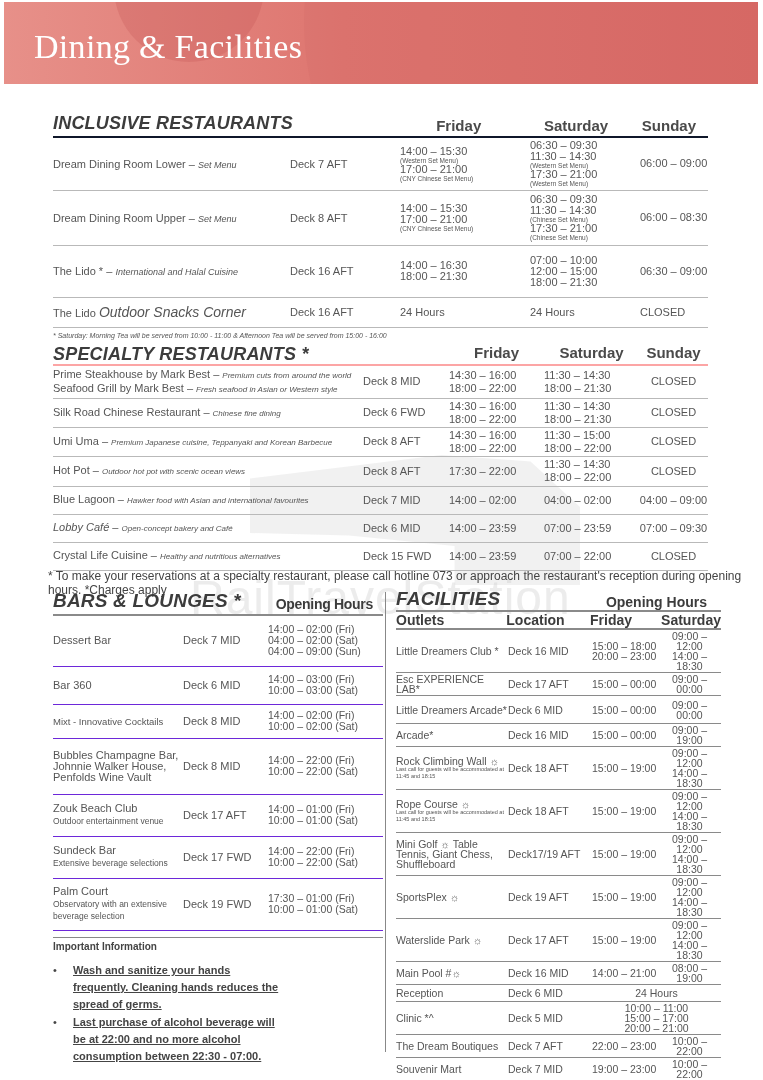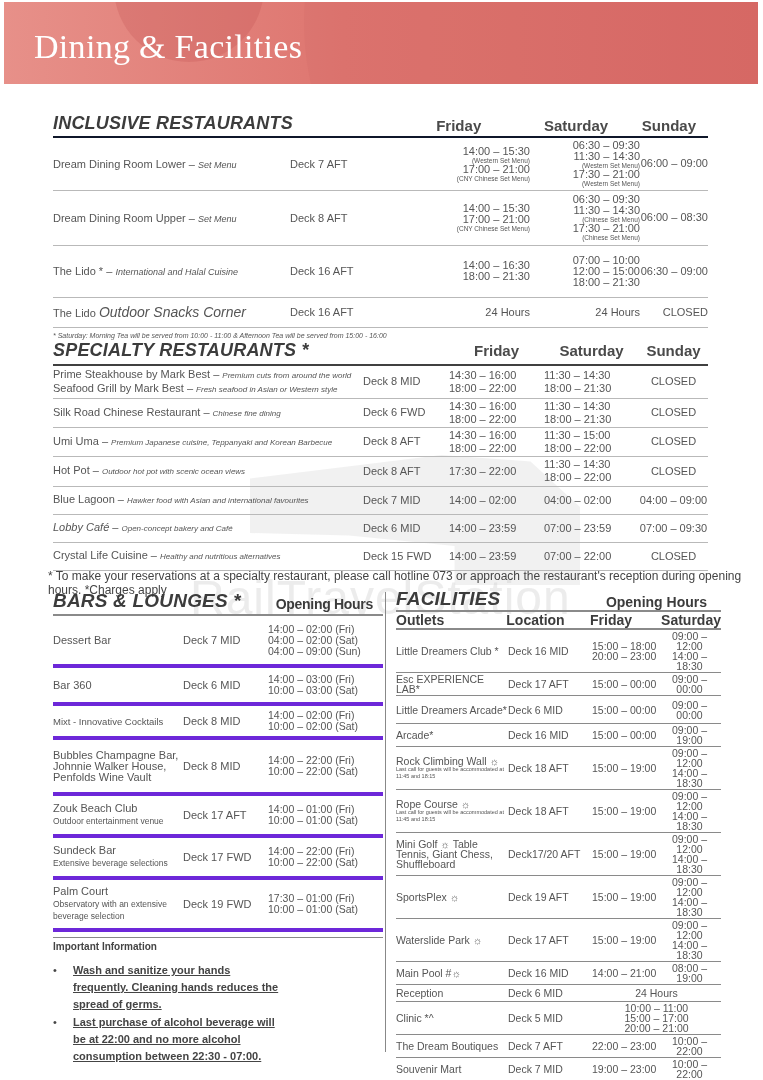--- a/index.html
+++ b/index.html
@@ -47,46 +47,46 @@
   td { vertical-align: middle; color: #555; }
 
   
   #inclusive { left: 53px; top: 116px; width: 655px; }
   #inclusive .hdr { display: flex; border-bottom: 2px solid #0f172a; padding-bottom: 2px; height: 22px; align-items: flex-end; }
   #inclusive .hdr .sec-title { width: 350px; }
   #inclusive .hdr .day-head { }
   #inclusive td { font-size: 11px; border-bottom: 1px solid #b9b9b9; }
   #inclusive td.name { width: 237px; }
   #inclusive td.deck { width: 110px; }
-  #inclusive td.t { text-align: right; line-height: 11px; margin-top: 20px; }
+  #inclusive td.t { text-align: left; line-height: 11px; margin-top: 20px; }
   #inclusive td.fri { width: 130px; }
   #inclusive td.sat { width: 110px; }
   .note-small { font-size: 6.5px; display: block; line-height: 7px; }
   .name-desc { font-style: italic; font-size: 9px; }
   .footnote { font-size: 7px; font-style: italic; color: #555; margin-top: 4px; }
 
   
   #specialty { left: 53px; top: 344px; width: 655px; }
-  #specialty .hdr { display: flex; border-bottom: 2px solid #404040; height: 22px; align-items: center; padding-bottom: 8px; }
+  #specialty .hdr { display: flex; border-bottom: 2px solid #fca5a5; height: 22px; align-items: flex-start; padding-bottom: 8px; }
   #specialty td { font-size: 11px; border-bottom: 1px solid #b9b9b9; line-height: 13px; }
   #specialty td.name { width: 310px; }
   #specialty td.deck { width: 86px; }
   #specialty td.fri { width: 95px; }
   #specialty td.sat { width: 95px; }
   #specialty td.sun { text-align: center; }
   .spec-desc { font-style: italic; font-size: 8px; }
 
   .reserve-note { position: absolute; left: 48px; top: 569px; font-size: 12px; color: #444; z-index: 1; }
 
   
   #bars { left: 53px; top: 590px; width: 330px; }
   #bars .hdr { display: flex; justify-content: space-between; border-bottom: 2px solid #8a8a8a; height: 26px; align-items: flex-end; padding-bottom: 2px; }
   #bars .hdr .open-h { font-weight: bold; font-size: 14px; color: #3c3c3c; margin-right: 10px; letter-spacing: -0.3px; }
   #bars .hdr .sec-title { font-size: 19px; }
-  #bars td { font-size: 11px; border-bottom: 4px solid #6d28d9; color: #555; line-height: 11px; }
+  #bars td { font-size: 11px; border-bottom: 1px solid #6d28d9; color: #555; line-height: 11px; }
   #bars td.name { width: 130px; padding: 4px 0; }
   #bars td.deck { width: 85px; }
   #bars td.hours { font-size: 10.5px; }
   .bar-sub { font-size: 8.5px; display: block; line-height: 12px; margin-top: 1px; }
 
   .info { position: absolute; left: 53px; top: 937px; width: 330px; z-index: 1; border-top: 1px solid #888; padding-top: 3px; }
   .info .info-title { font-weight: bold; font-size: 10px; color: #444; margin-bottom: 10px; }
   .info ul { list-style: none; }
   .info li { position: relative; padding-left: 20px; font-weight: bold; font-size: 11px; color: #444; line-height: 17px; width: 230px; margin-bottom: 1px; text-decoration: underline; }
   .info li::before { content: "•"; position: absolute; left: 0; top: 0; font-weight: normal; }
@@ -491,21 +491,21 @@
           </td>
           <td class="center">
             <div>09:00 – 12:00</div>
             <div>14:00 – 18:30</div>
           </td>
         </tr>
         <tr style="height:30px">
           <td class="name">
             <div>Mini Golf ☼ Table Tennis, Giant Chess, Shuffleboard</div>
           </td>
-          <td class="deck">Deck17/20 AFT</td>
+          <td class="deck">Deck17/19 AFT</td>
           <td class="fri">
             <div>15:00 – 19:00</div>
           </td>
           <td class="center">
             <div>09:00 – 12:00</div>
             <div>14:00 – 18:30</div>
           </td>
         </tr>
         <tr style="height:24px">
           <td class="name">

